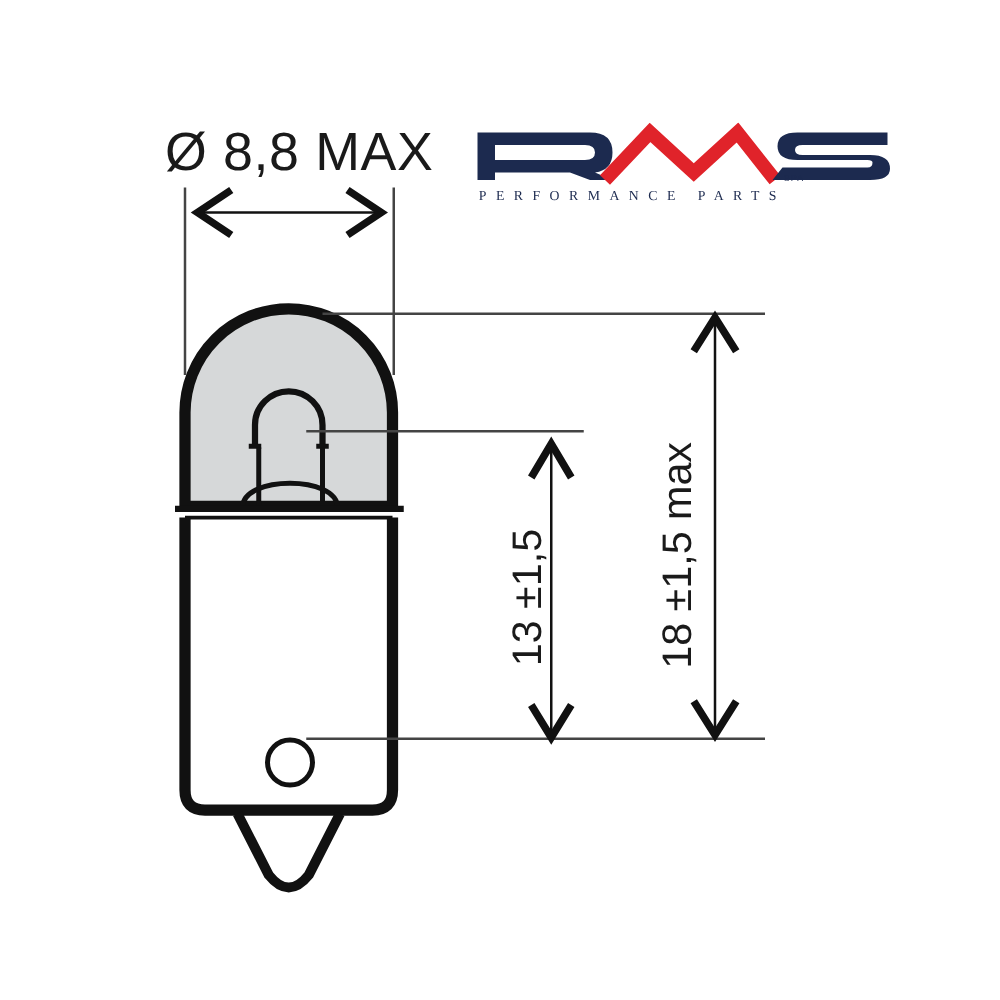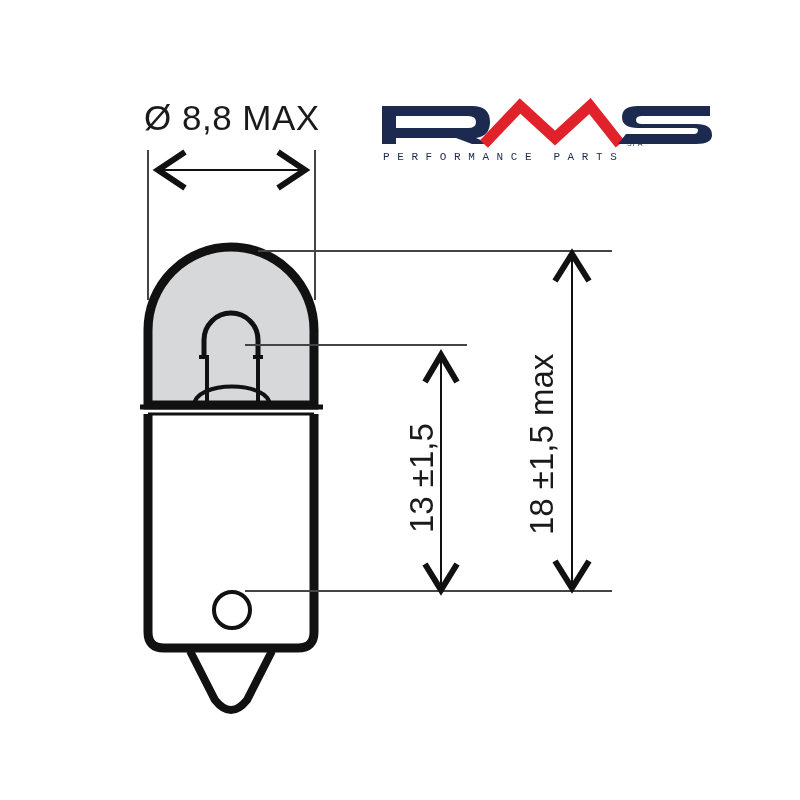--- a/index.html
+++ b/index.html
@@ -1,27 +1,27 @@
 <!DOCTYPE html>
 <html><head>
 <meta charset="utf-8">
 <style>
   html, body { margin: 0; padding: 0; background: #ffffff; }
   body { width: 800px; height: 800px; position: relative; overflow: hidden;
          font-family: "Liberation Sans", sans-serif; }
   .canvas { position: absolute; left: 0; top: 0; width: 800px; height: 800px; }
   .dim-label { position: absolute; color: #1a1a1a; font-family: "Liberation Sans", sans-serif;
                white-space: nowrap; }
-  .diameter-label { left: 132px; top: 98px; font-size: 35px; letter-spacing: 0.5px; margin-left: 12px; }
+  .diameter-label { left: 132px; top: 98px; font-size: 43px; letter-spacing: 0.5px; }
   .vert-label { transform-origin: left top; transform: rotate(-90deg); font-size: 33px; }
   .label-13 { left: 403px; top: 533px; }
   .label-18 { left: 523px; top: 535px; }
   .logo { position: absolute; left: 380px; top: 98px; width: 335px; height: 70px; }
   .logo-tagline { position: absolute; left: 383px; top: 151px; font-size: 11px;
-                  letter-spacing: 7.6px; color: #1c2a4f; font-family: Liberation Mono, monospace; }
+                  letter-spacing: 7.6px; color: #1c2a4f; font-family: Liberation Serif, serif; }
   .logo-spa { position: absolute; left: 627px; top: 140px; font-size: 7px; color: #1c2a4f;
               letter-spacing: 1px; font-family: "Liberation Sans", sans-serif; }
 </style>
 </head>
 <body>
 
 <div class="canvas">
   <svg width="800" height="800" viewBox="0 0 800 800">
 
     <g stroke="#444" stroke-width="2" fill="none">

